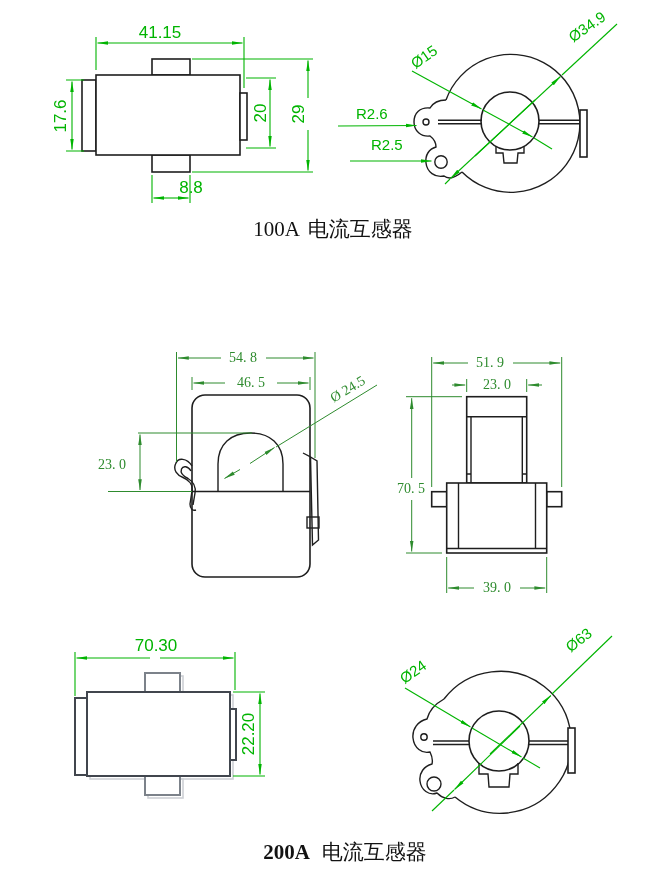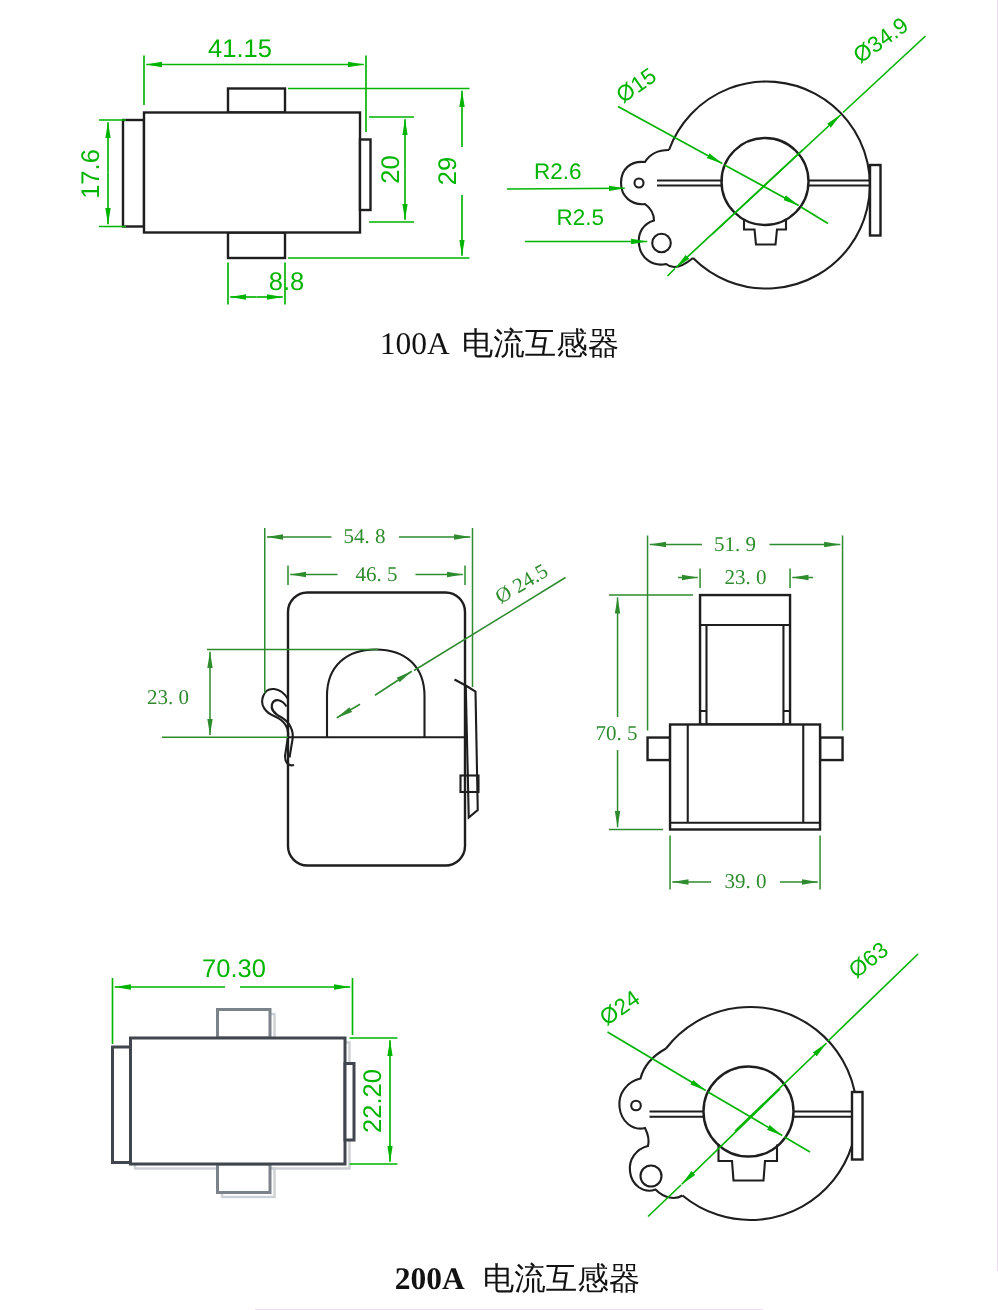--- a/index.html
+++ b/index.html
@@ -1,16 +1,16 @@
 <!DOCTYPE html>
 <html><head>
 <meta charset="utf-8">
 <style>
   html,body{margin:0;padding:0;background:#ffffff;}
-  .stage{width:665px;height:873px;position:relative;background:#d946ef;font-family:"Liberation Sans",sans-serif;}
+  .stage{width:665px;height:873px;position:relative;background:#f9a8d4;font-family:"Liberation Sans",sans-serif;}
   svg{display:block;}
   .o  {fill:#ffffff;stroke:#1e1e1e;stroke-width:1.6;}
   .ol {fill:none;stroke:#1e1e1e;stroke-width:1.4;}
   .og {fill:#ffffff;stroke:#41464e;stroke-width:2;}
   .ogt{fill:#ffffff;stroke:#7c828a;stroke-width:2;}
   .sh {fill:none;stroke:#cdd0d5;stroke-width:1.6;}
   .dB {fill:none;stroke:#00b400;stroke-width:1.1;}
   .dD {fill:none;stroke:#2e8b2e;stroke-width:1;}
   .tB {fill:#00b400;font-family:"Liberation Sans",sans-serif;font-size:17px;}
   .tB2{fill:#00b400;font-family:"Liberation Sans",sans-serif;font-size:15px;}

